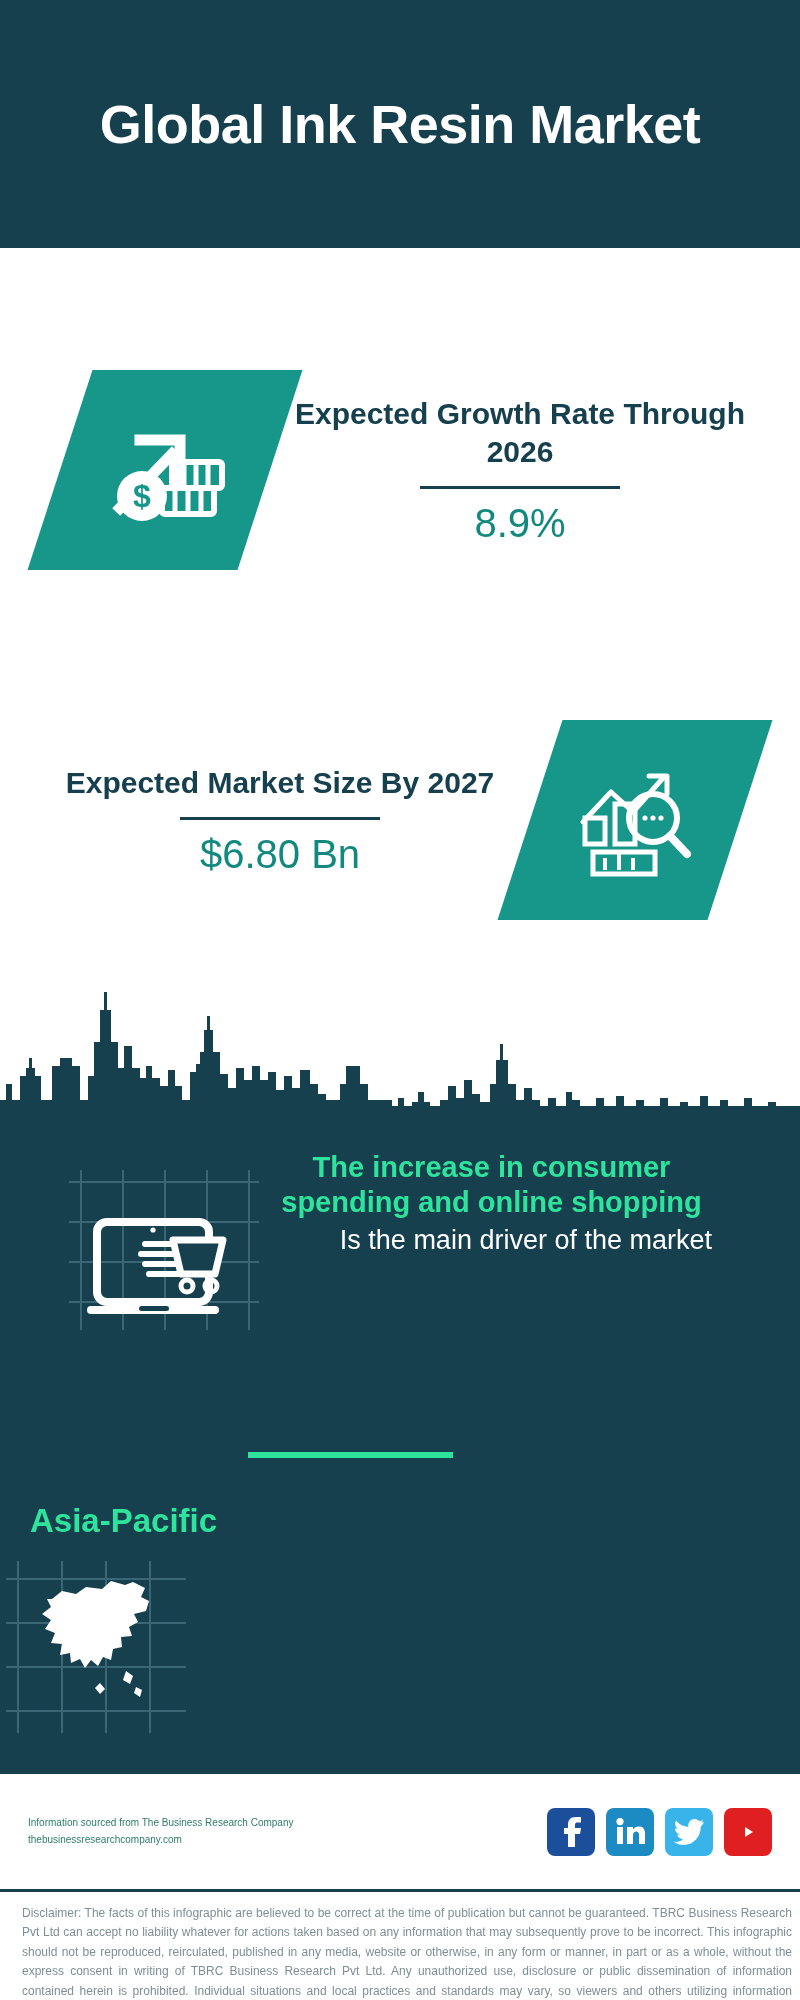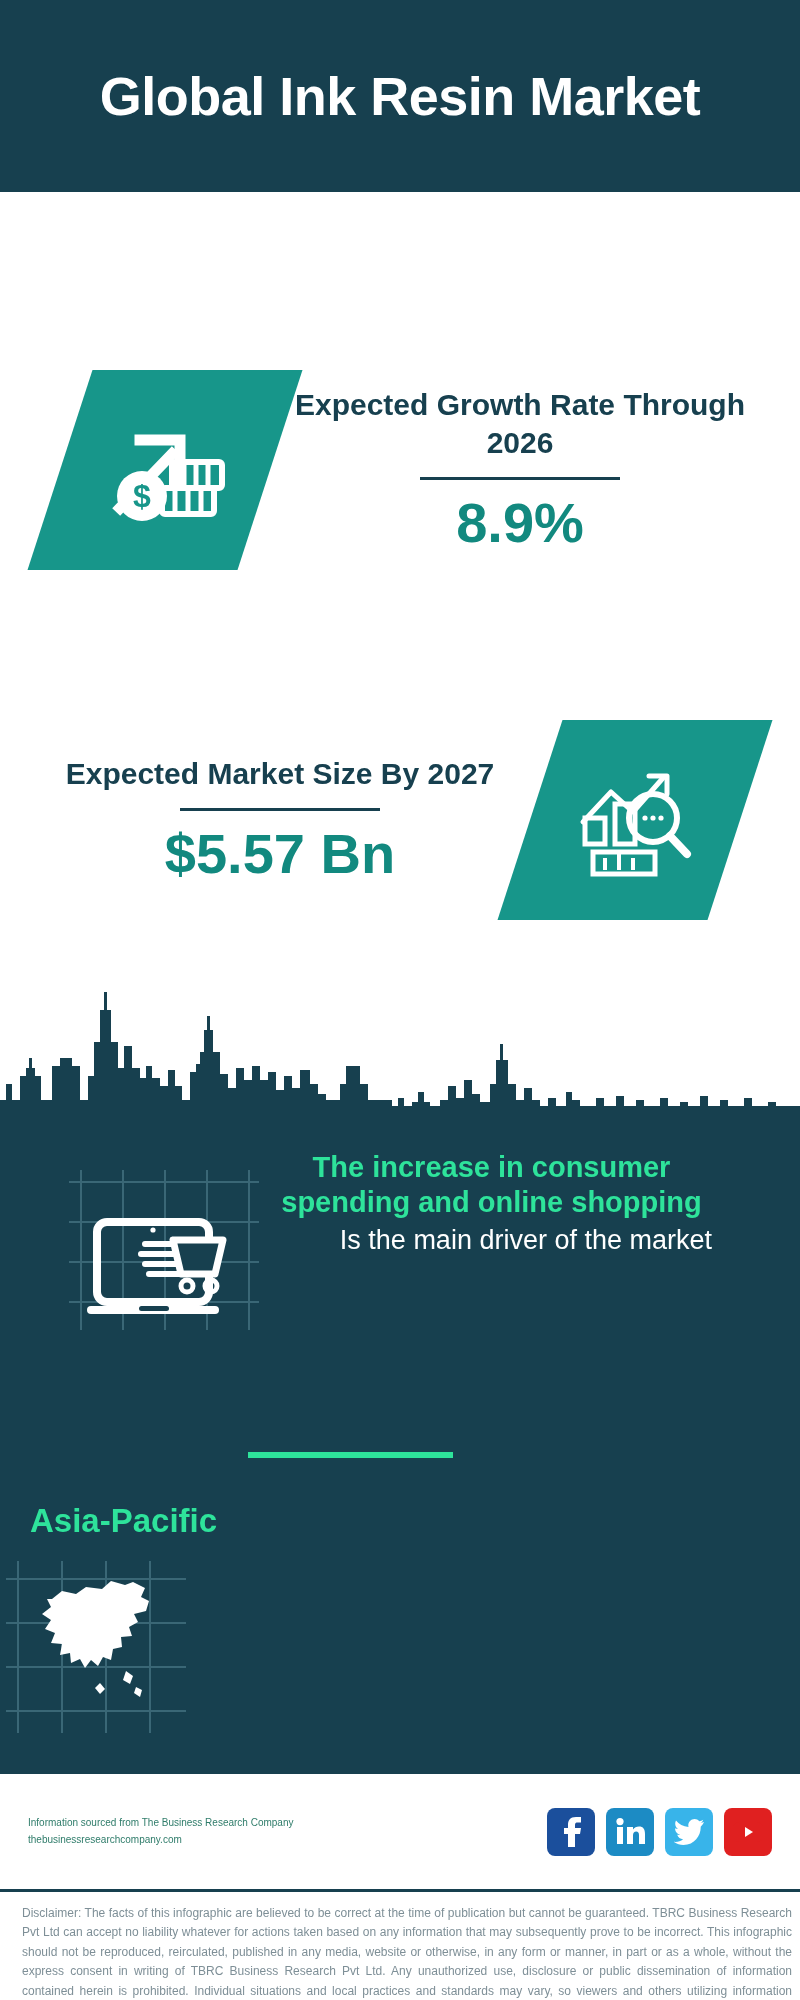--- a/index.html
+++ b/index.html
@@ -16,21 +16,21 @@
     width: 800px;
     height: 2000px;
     overflow: hidden;
     background: #ffffff;
   }
 
   
   .header {
     position: absolute;
     left: 0; top: 0;
-    width: 800px; height: 192px;
+    width: 800px; height: 248px;
     background: #17404f;
     display: flex;
     align-items: center;
     justify-content: center;
   }
   .header-title {
     color: #ffffff;
     font-size: 54px;
     font-weight: bold;
     line-height: 1.15;
@@ -71,22 +71,22 @@
     font-weight: bold;
     line-height: 1.25;
   }
   .stat-rule {
     width: 200px; height: 3px;
     background: #17404f;
     margin: 16px auto 12px auto;
   }
   .stat-value {
     color: #12897f;
-    font-size: 56px;
-    font-weight: bold;
+    font-size: 40px;
+    font-weight: normal;
     line-height: 1.1;
   }
 
   
   .stat-row-2 {
     position: absolute;
     left: 0; top: 700px;
     width: 800px; height: 240px;
     display: flex;
     align-items: center;
@@ -256,21 +256,21 @@
       <div class="stat-label">Expected Growth Rate Through 2026</div>
       <div class="stat-rule"></div>
       <div class="stat-value">8.9%</div>
     </div>
   </div>
 
   <div class="stat-row-2">
     <div class="stat-2-text">
       <div class="stat-label">Expected Market Size By 2027</div>
       <div class="stat-rule"></div>
-      <div class="stat-value">$5.57 Bn</div>
+      <div class="stat-value">$6.80 Bn</div>
     </div>
     <div class="icon-para">
       <svg width="128" height="120" viewBox="0 0 128 120" fill="none" aria-hidden="true">
         <path d="M12 62 L40 32 L62 52 L92 18" stroke="#ffffff" stroke-width="5" fill="none" stroke-linecap="round" stroke-linejoin="round"></path>
         <path d="M78 16 H96 V34" stroke="#ffffff" stroke-width="5" fill="none" stroke-linecap="round" stroke-linejoin="round"></path>
         <rect x="14" y="58" width="20" height="26" stroke="#ffffff" stroke-width="5" fill="none"></rect>
         <rect x="44" y="44" width="20" height="40" stroke="#ffffff" stroke-width="5" fill="none"></rect>
         <circle cx="82" cy="58" r="24" stroke="#ffffff" stroke-width="6" fill="none"></circle>
         <circle cx="74" cy="58" r="2.6" fill="#ffffff"></circle>
         <circle cx="82" cy="58" r="2.6" fill="#ffffff"></circle>

